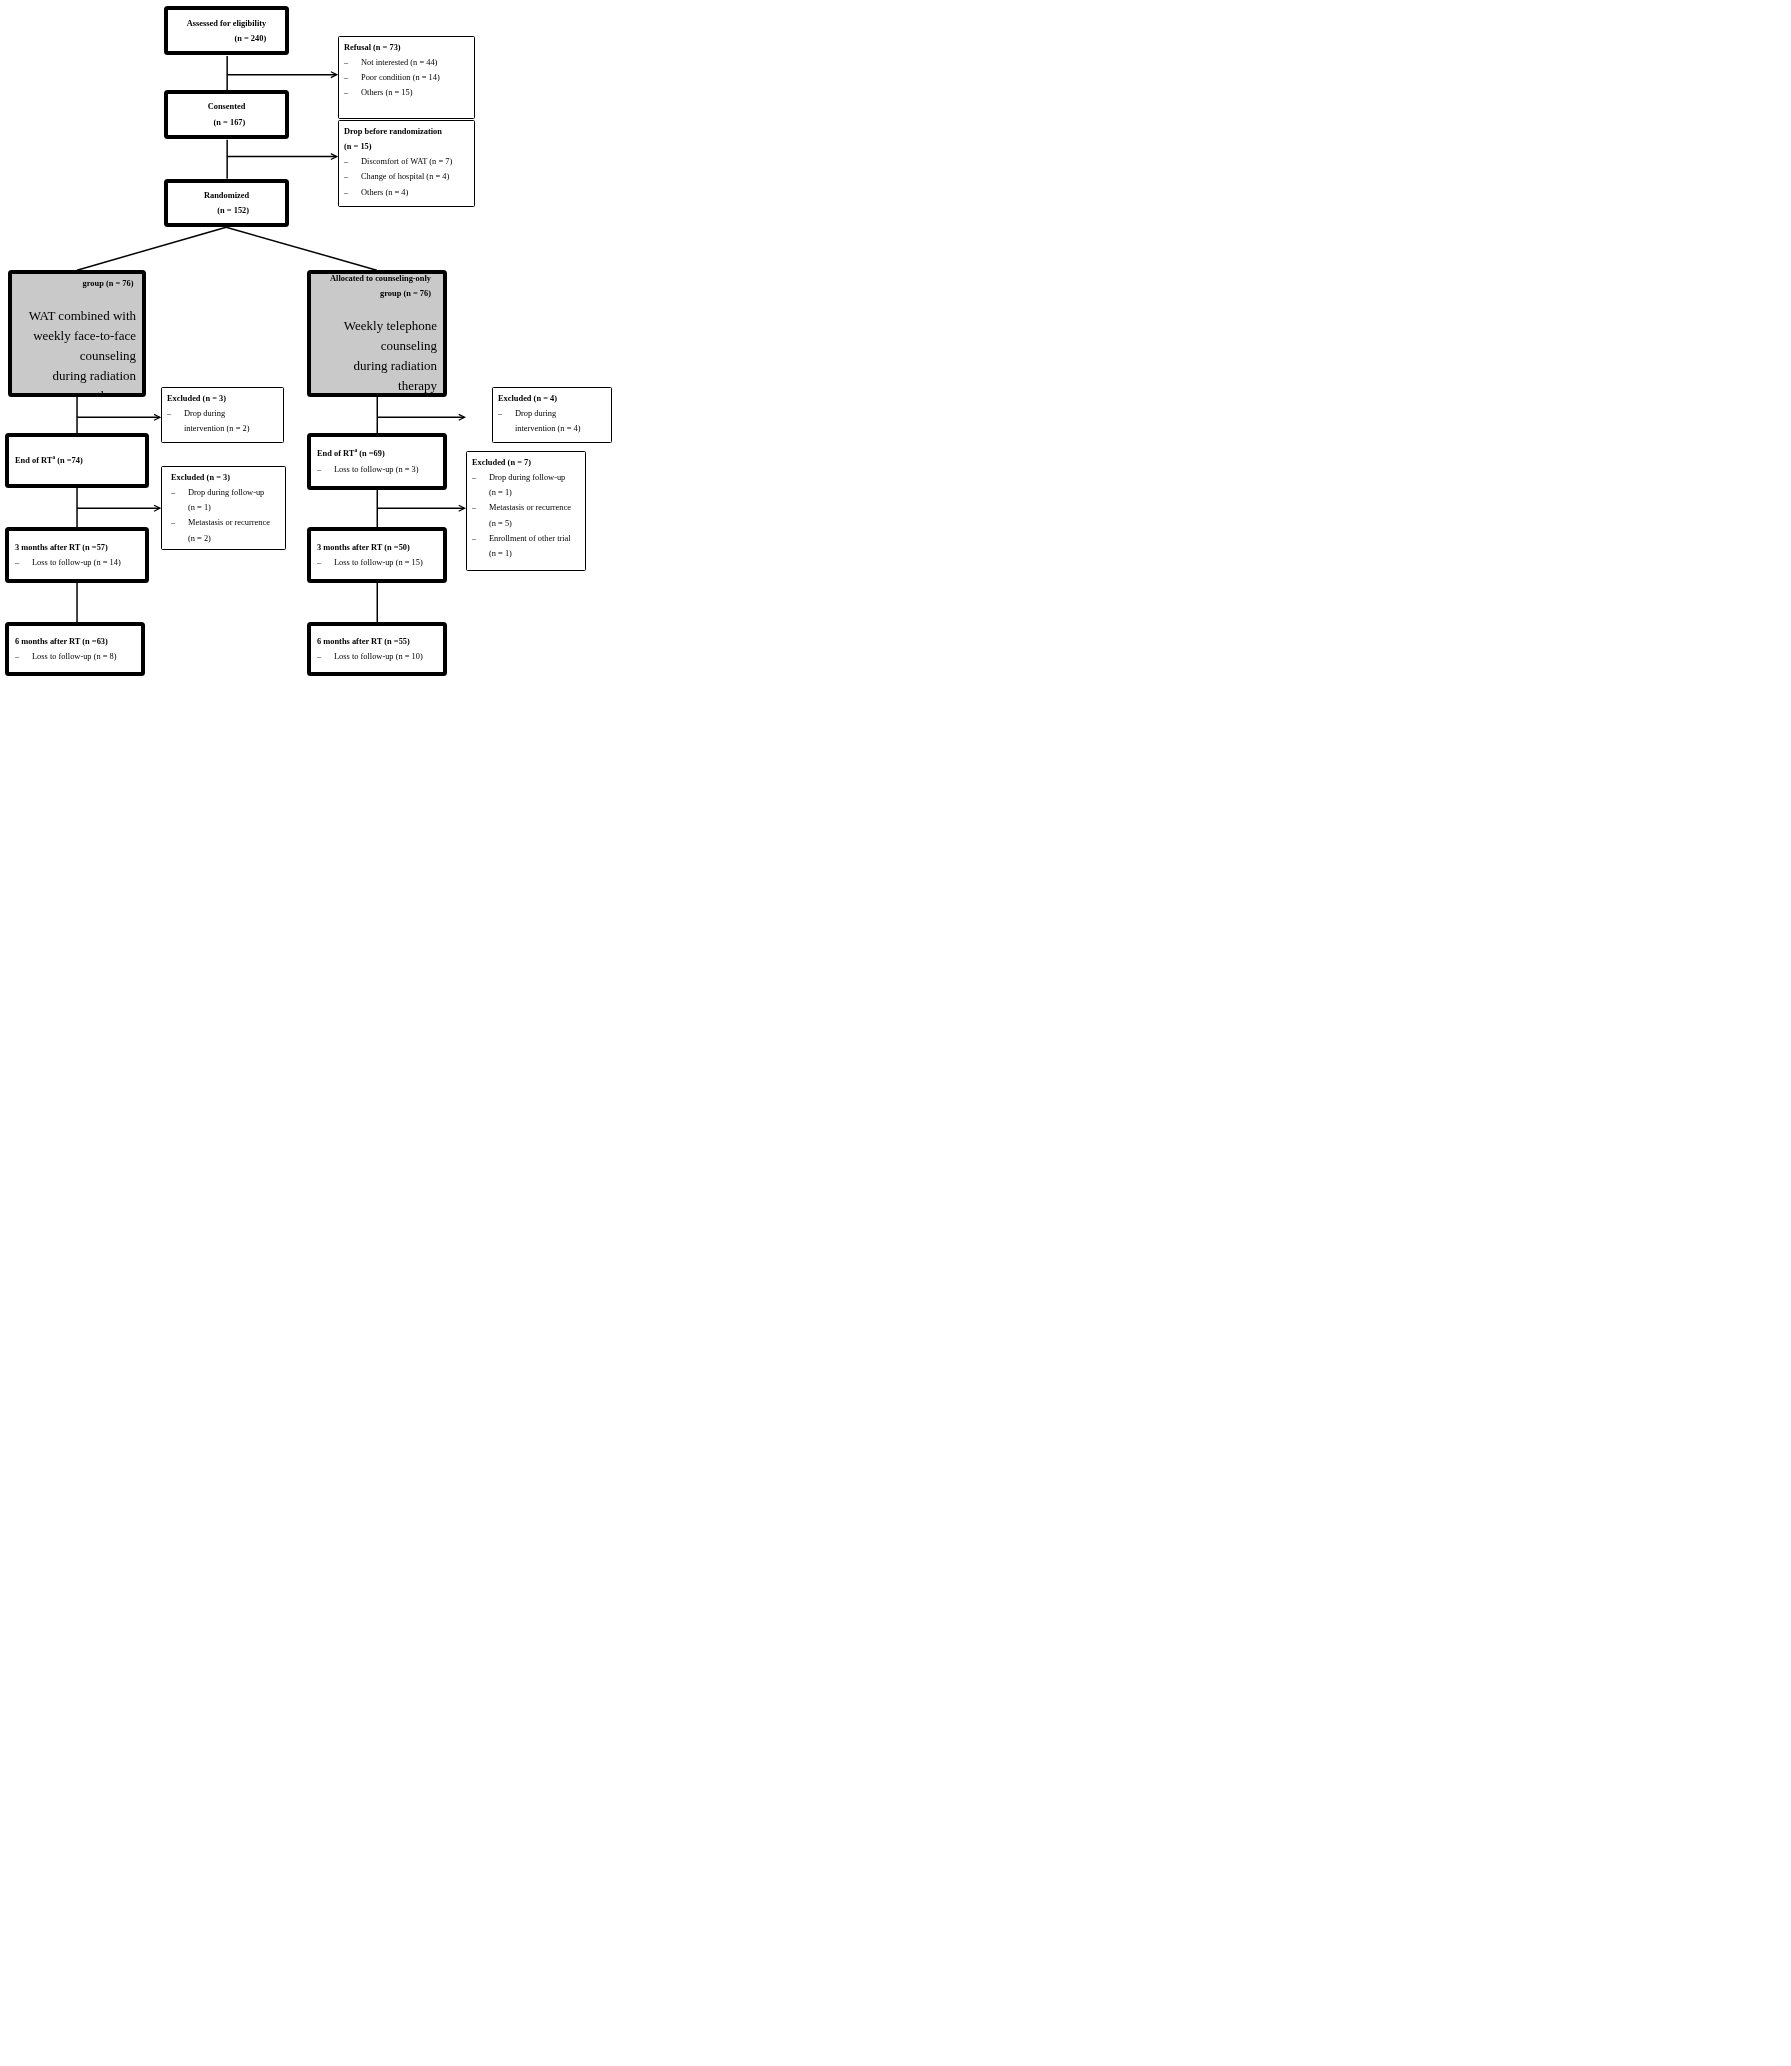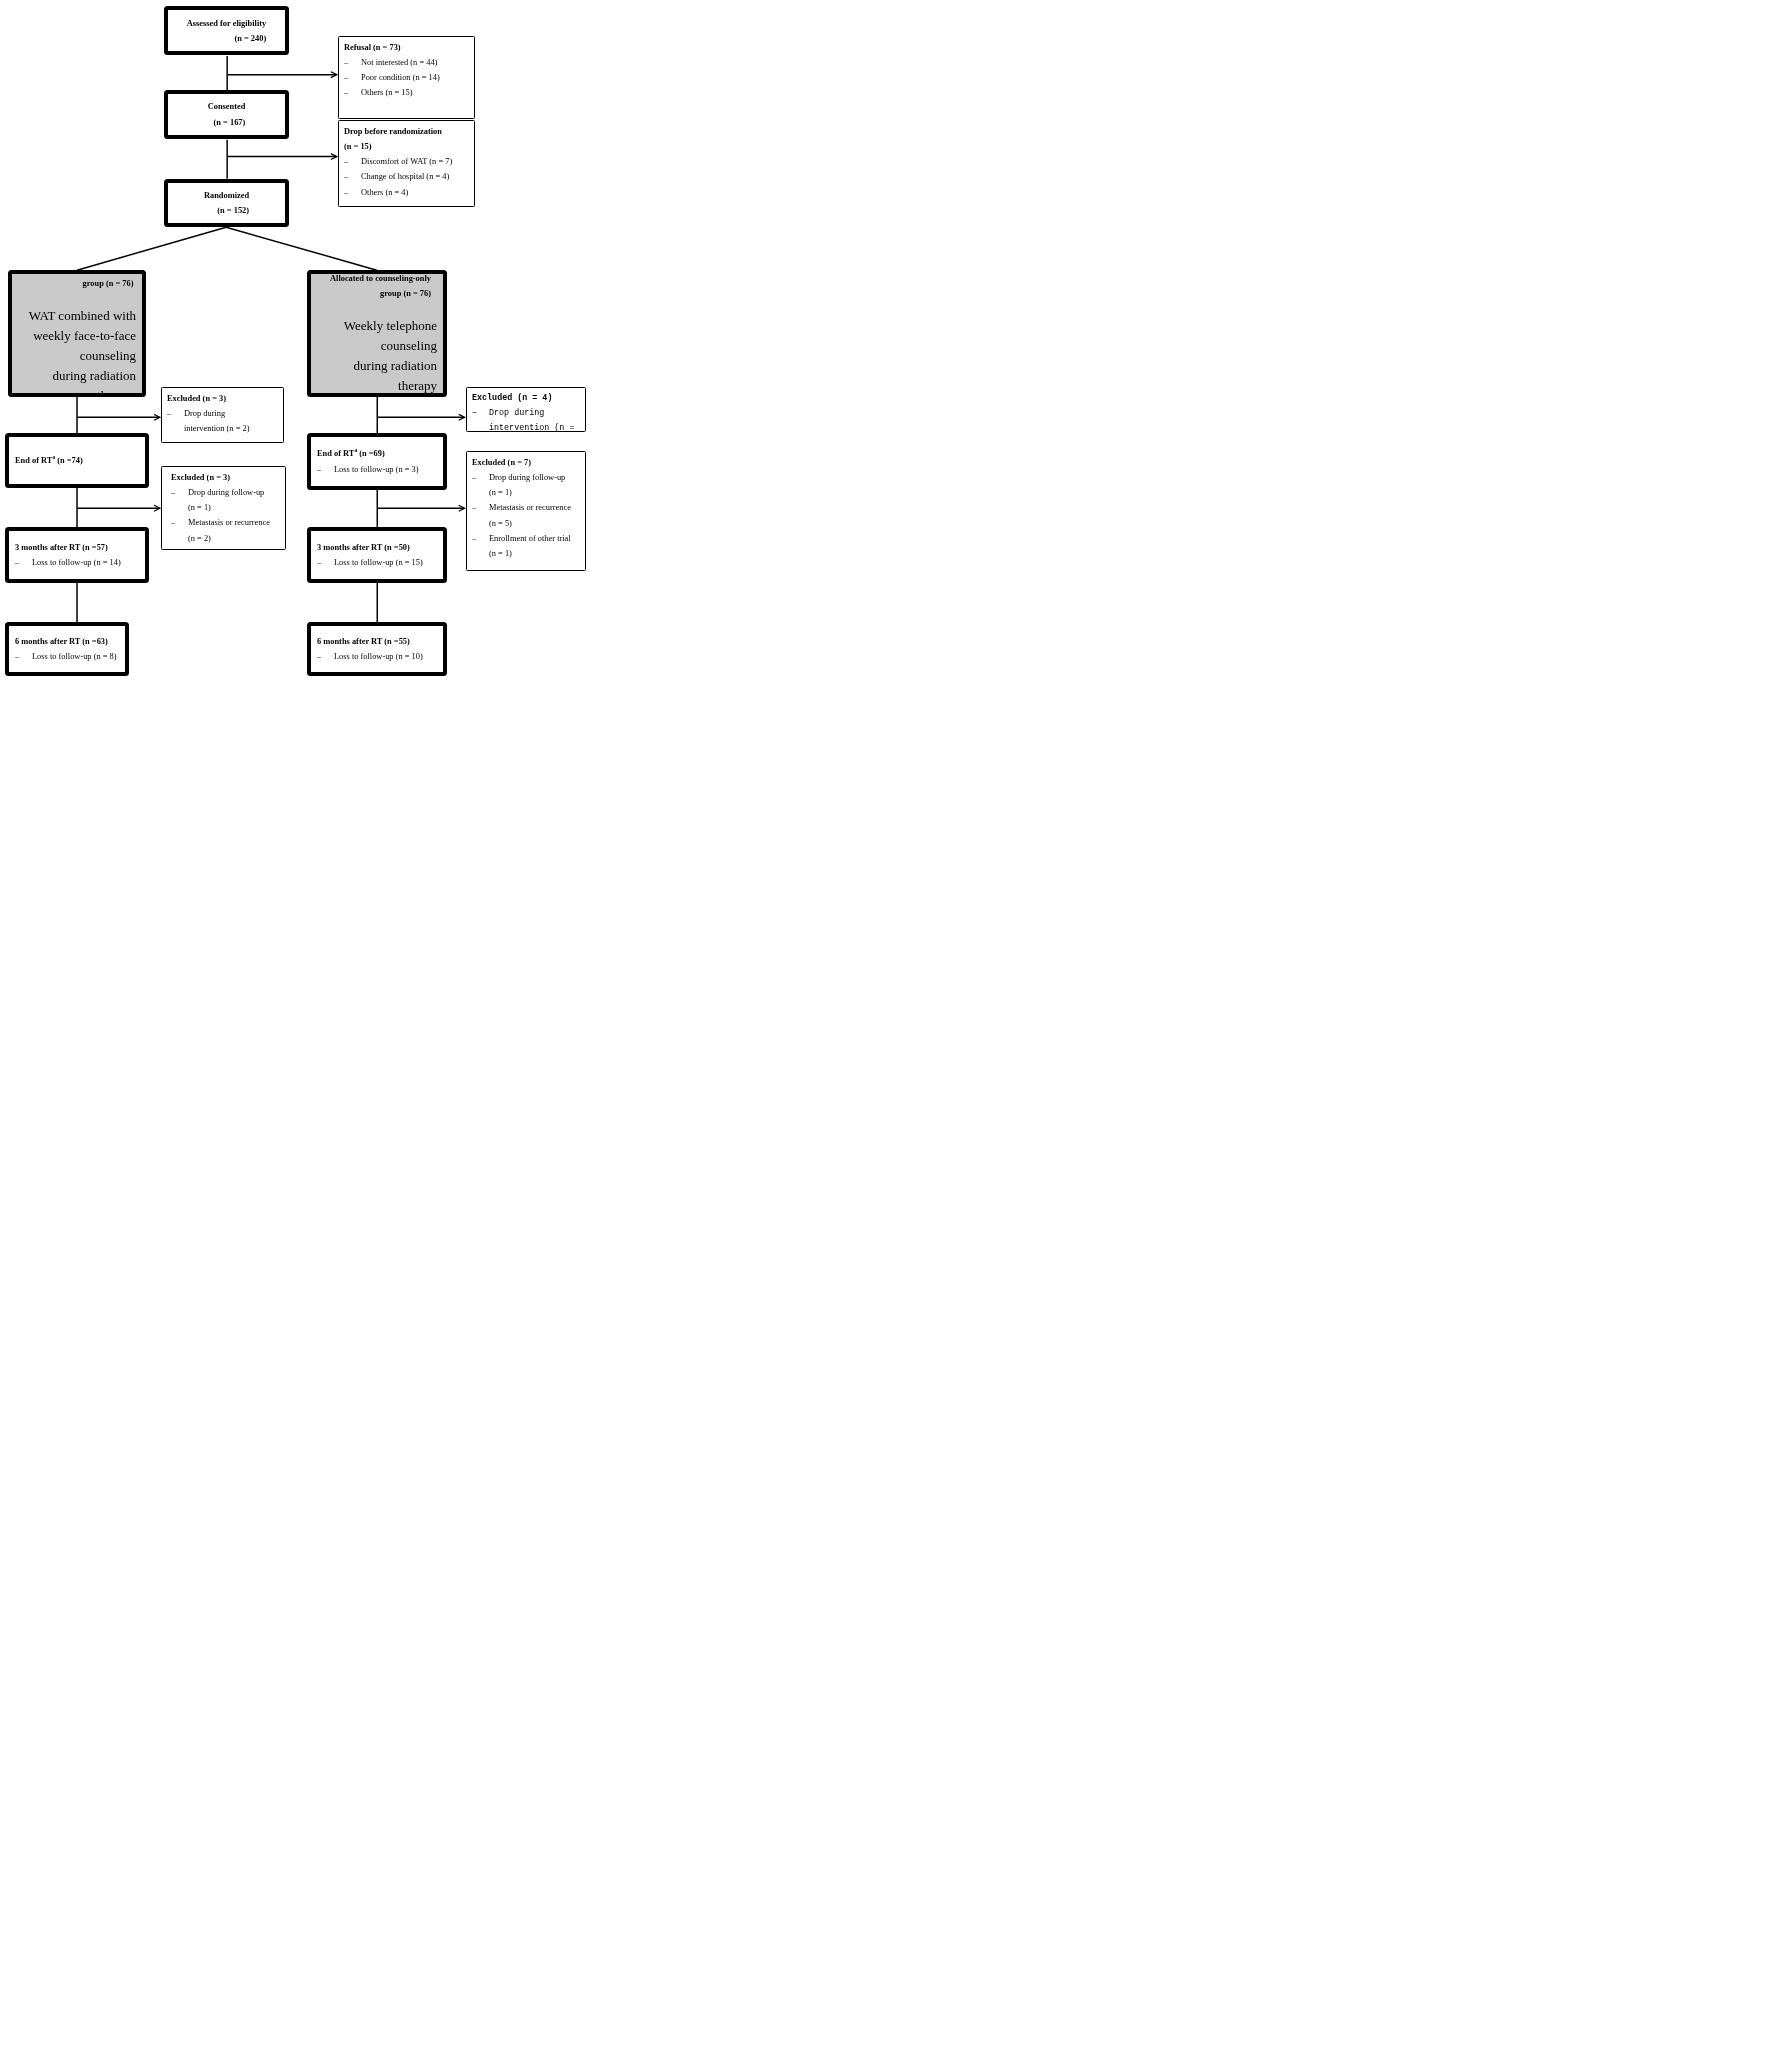--- a/index.html
+++ b/index.html
@@ -138,36 +138,36 @@
   </div>
 
   <div class="box thick vcenter" style="left:5px;top:527px;width:144px;height:56px;">
     <div class="title">3 months after RT (n =57)</div>
     <div class="li">
       <span class="dash">–</span>
       <span class="li-text pre">Loss to follow-up (n = 14)</span>
     </div>
   </div>
 
-  <div class="box thick vcenter" style="left:5px;top:622px;width:124px;height:54px;">
+  <div class="box thick vcenter" style="left:5px;top:622px;width:140px;height:54px;">
     <div class="title">6 months after RT (n =63)</div>
     <div class="li">
       <span class="dash">–</span>
       <span class="li-text pre">Loss to follow-up (n = 8)</span>
     </div>
   </div>
 
   <div class="box thick gray center" style="left:307px;top:270px;width:140px;height:127px;">
     <div class="title pre">Allocated to counseling-only
 group (n = 76)</div>
     <div class="desc pre">Weekly telephone counseling
 during radiation therapy</div>
   </div>
 
-  <div class="box" style="left:466px;top:387px;width:120px;height:45px;font-family:Liberation Mono, monospace;">
+  <div class="box" style="left:492px;top:387px;width:120px;height:56px;">
     <div class="title">Excluded (n = 4)</div>
     <div class="li">
       <span class="dash">–</span>
       <span class="li-text pre">Drop during
 intervention (n = 4)</span>
     </div>
   </div>
 
   <div class="box thick vcenter" style="left:307px;top:433px;width:140px;height:57px;">
     <div class="title"><span>End of RT</span><sup>a</sup><span> (n =69)</span></div>

